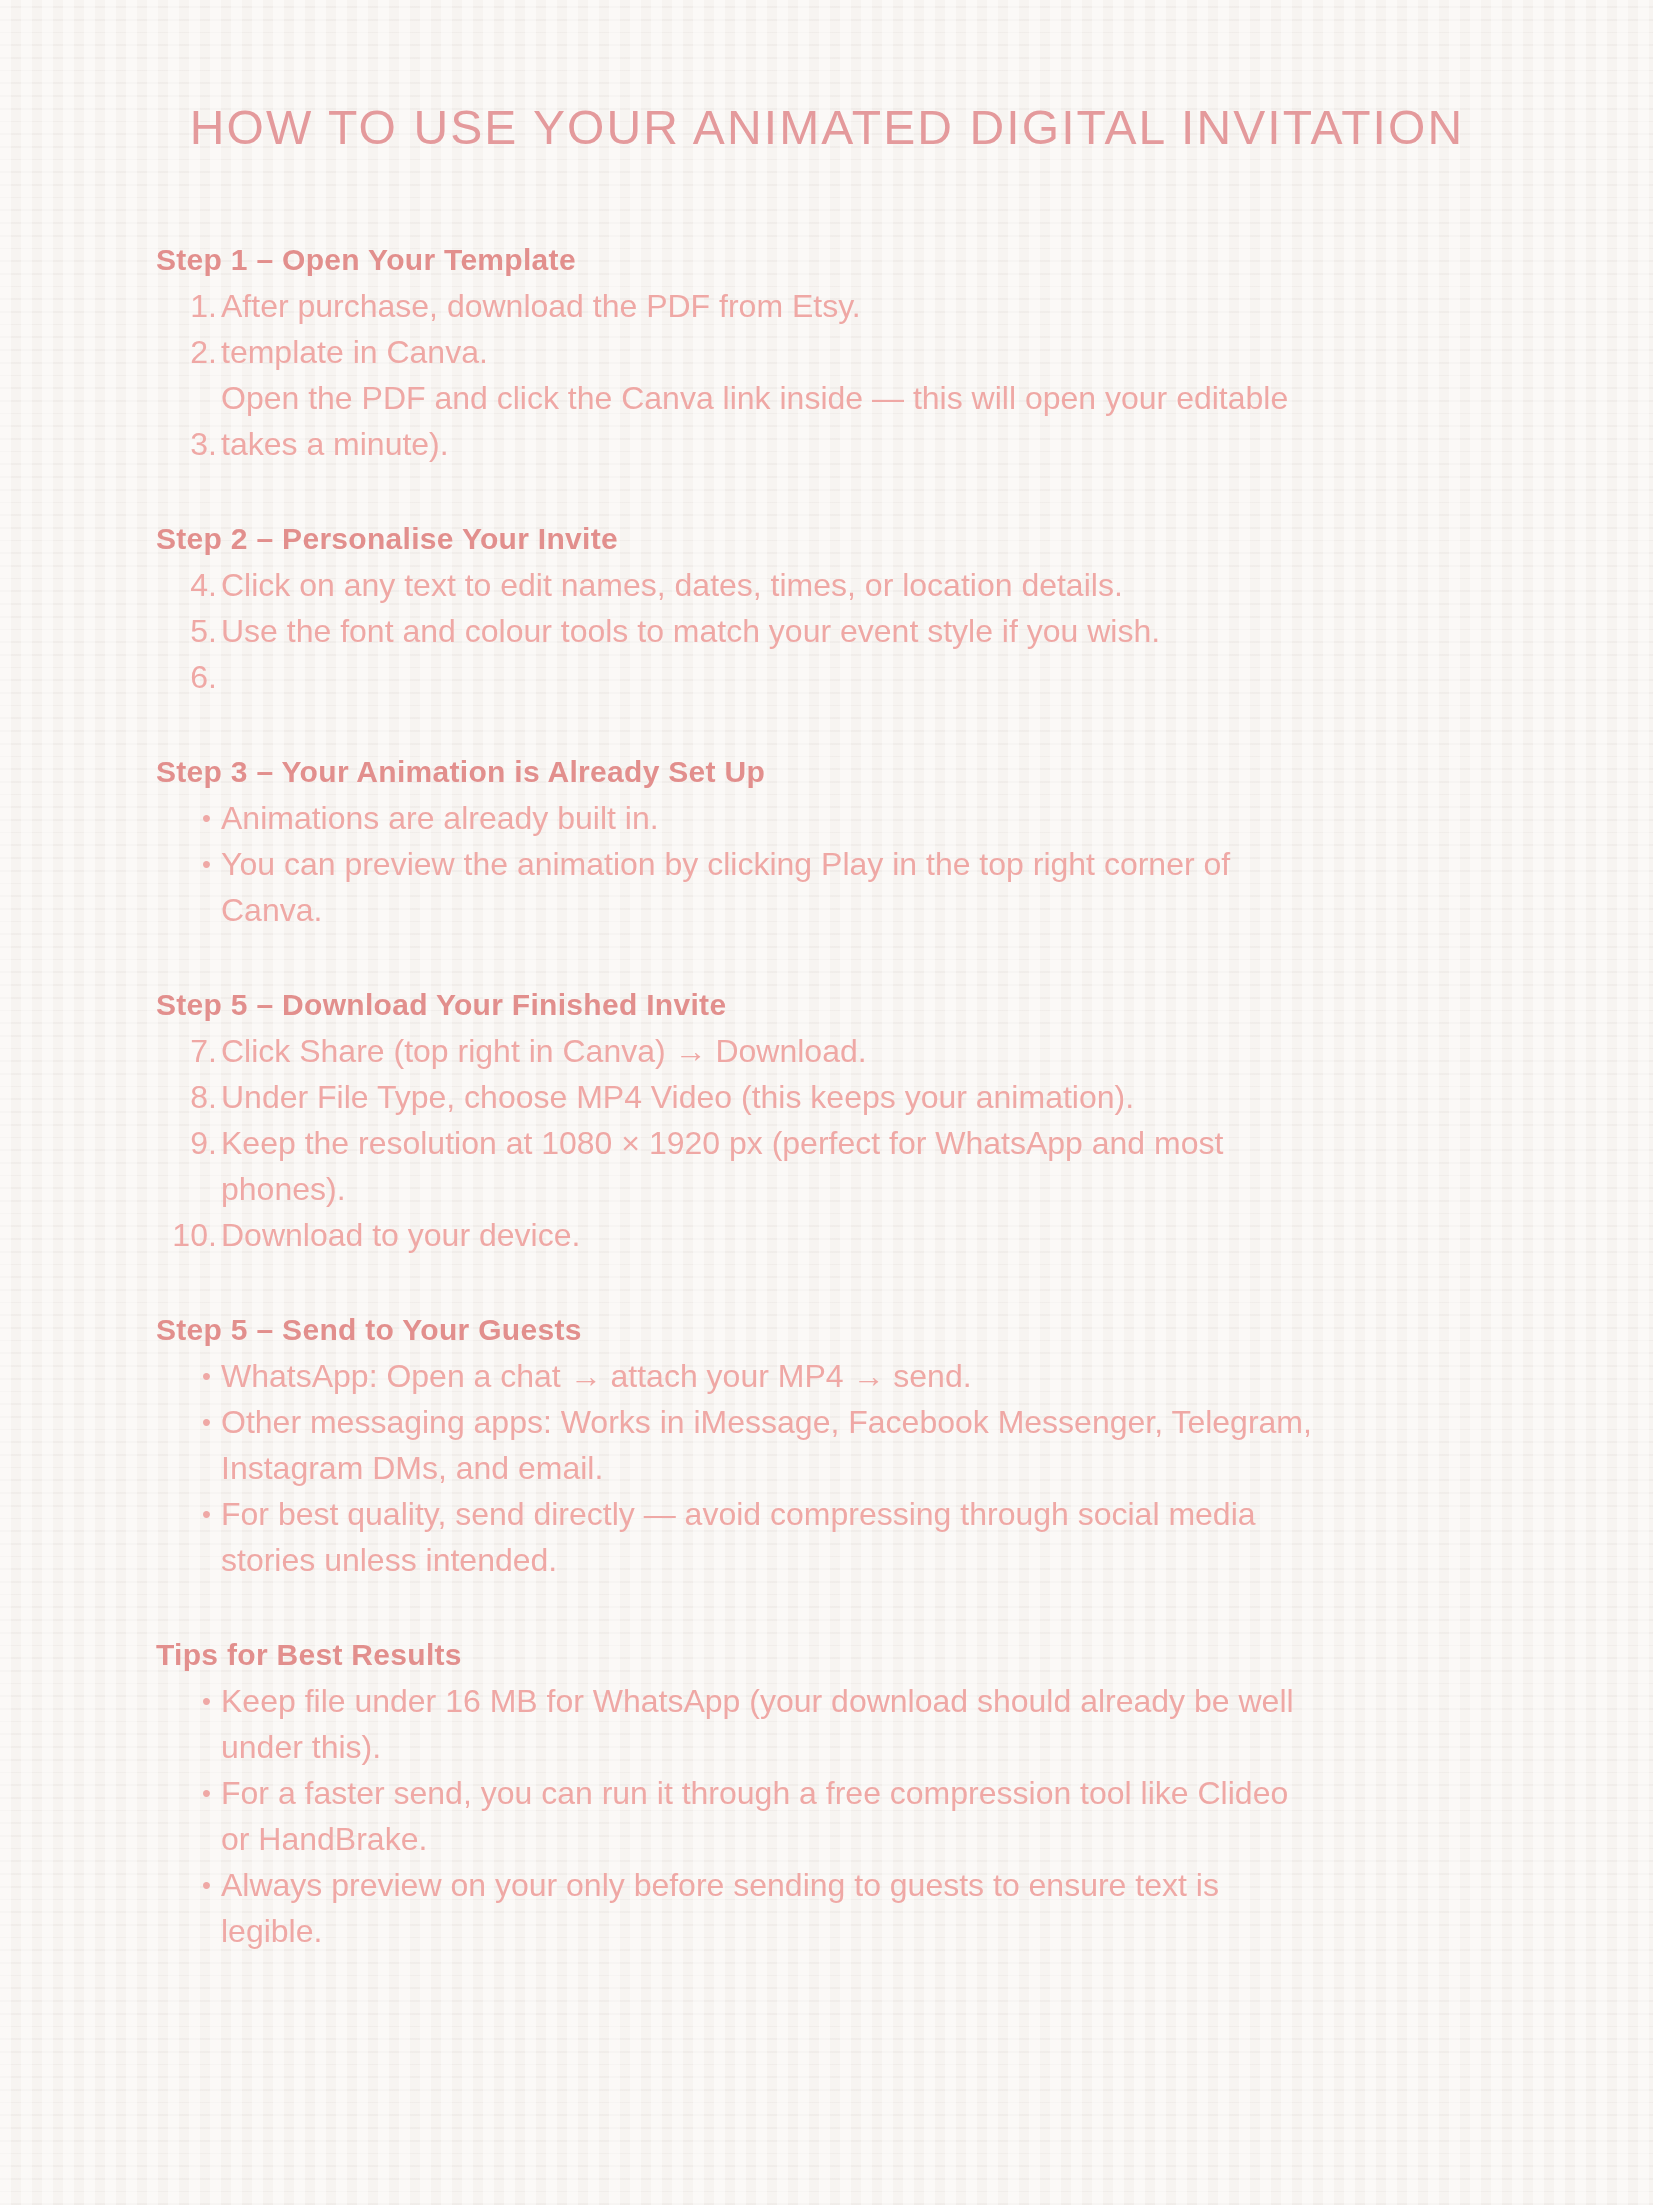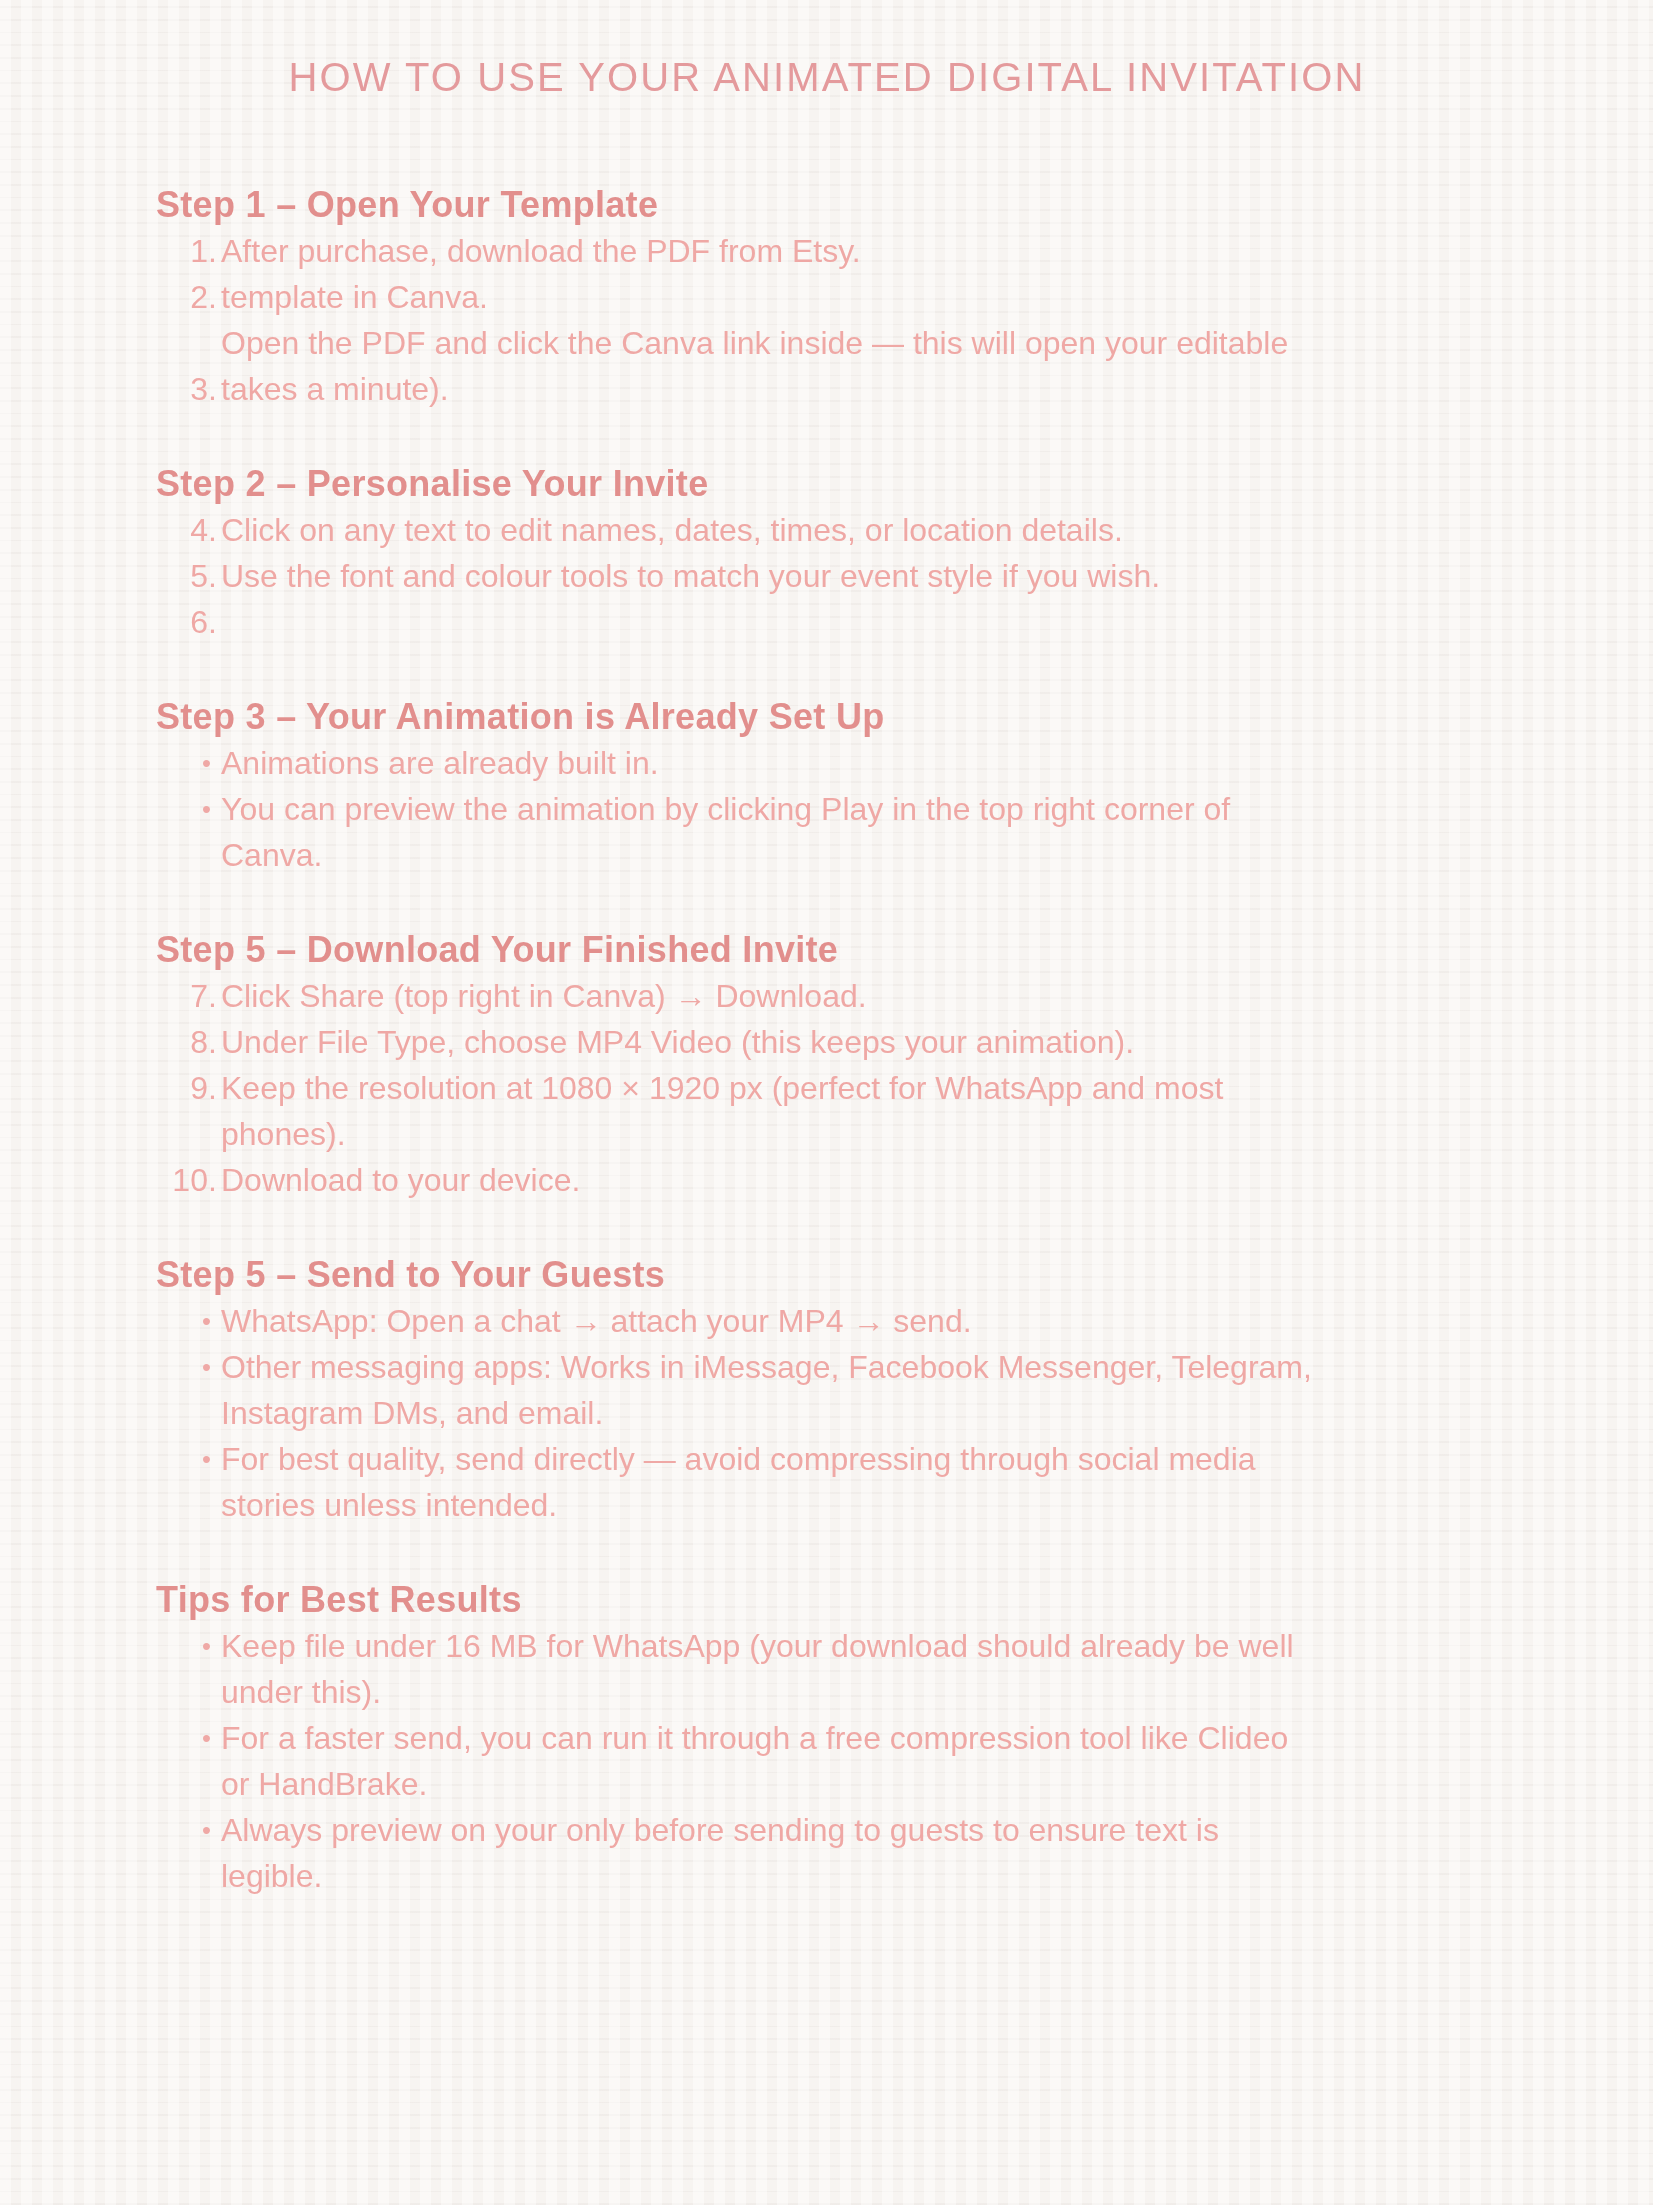--- a/index.html
+++ b/index.html
@@ -15,35 +15,35 @@
     font-family:"Liberation Sans", sans-serif;
     background:
       repeating-linear-gradient(90deg, rgba(255,255,255,0.45) 0 11px, rgba(255,255,255,0) 11px 21px),
       repeating-linear-gradient(0deg, rgba(236,231,227,0.55) 0 1.7px, rgba(255,255,255,0) 1.7px 12.7px),
       var(--bg);
     overflow:hidden;
   }
   .page{width:100%;height:100%;}
   .title{
     margin:0;
-    padding-top:55px;
+    padding-top:100px;
     text-align:center;
-    font-size:40px;
+    font-size:48px;
     font-weight:400;
     letter-spacing:2.1px;
     color:var(--title);
     white-space:nowrap;
   }
   .content{
     margin:82px 0 0 156px;
   }
   .section{margin:0 0 49px 0;}
   .heading{
     margin:0;
-    font-size:36px;
+    font-size:30px;
     line-height:46px;
     font-weight:700;
     letter-spacing:0.3px;
     color:var(--heading);
   }
   .list{margin:0;padding:0;}
   .item{
     display:flex;
     align-items:flex-start;
     font-size:32px;

